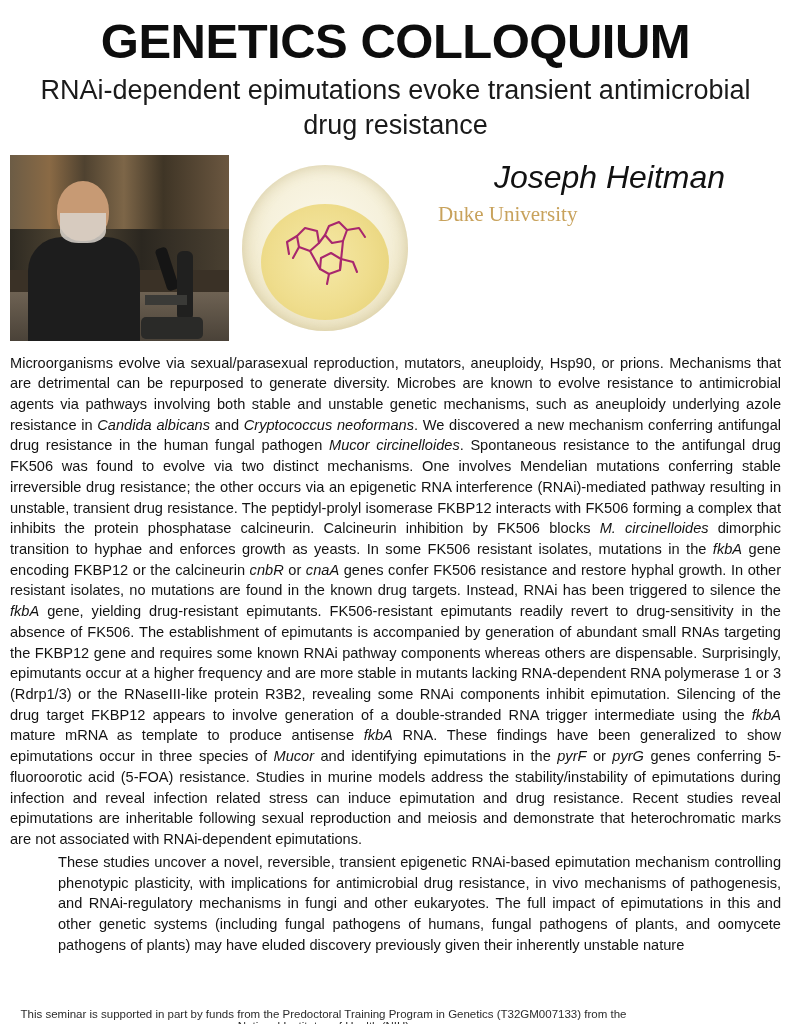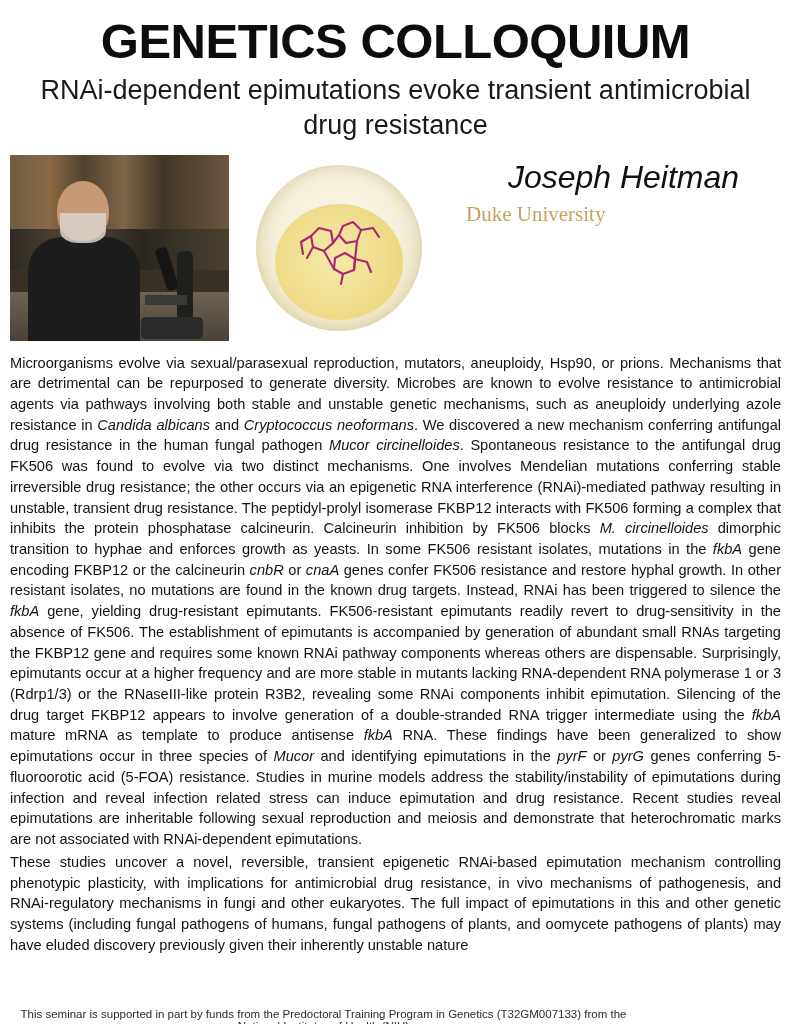--- a/index.html
+++ b/index.html
@@ -35,21 +35,21 @@
     font-size: 27px;
     font-weight: normal;
     line-height: 1.28;
     margin-top: 6px;
     color: #1a1a1a;
   }
   .hero {
     display: flex;
     margin-top: 12px;
     height: 186px;
-    gap: 19px;
+    gap: 5px;
   }
   .photo {
     width: 219px;
     height: 186px;
     position: relative;
     overflow: hidden;
     background: #3a3126;
     flex: 0 0 219px;
   }
   
@@ -166,20 +166,21 @@
     line-height: 1.42;
     text-align: justify;
     color: #131313;
     font-family: "Liberation Sans", sans-serif;
   }
   .abstract p {
     margin: 0 0 0 0;
   }
   .abstract p + p {
     margin-top: 2px;
+    margin-left: 48px;
   }
   .abstract em {
     font-style: italic;
   }
   .footer {
     position: absolute;
     left: 0;
     bottom: 8px;
     width: 647px;
     text-align: center;

